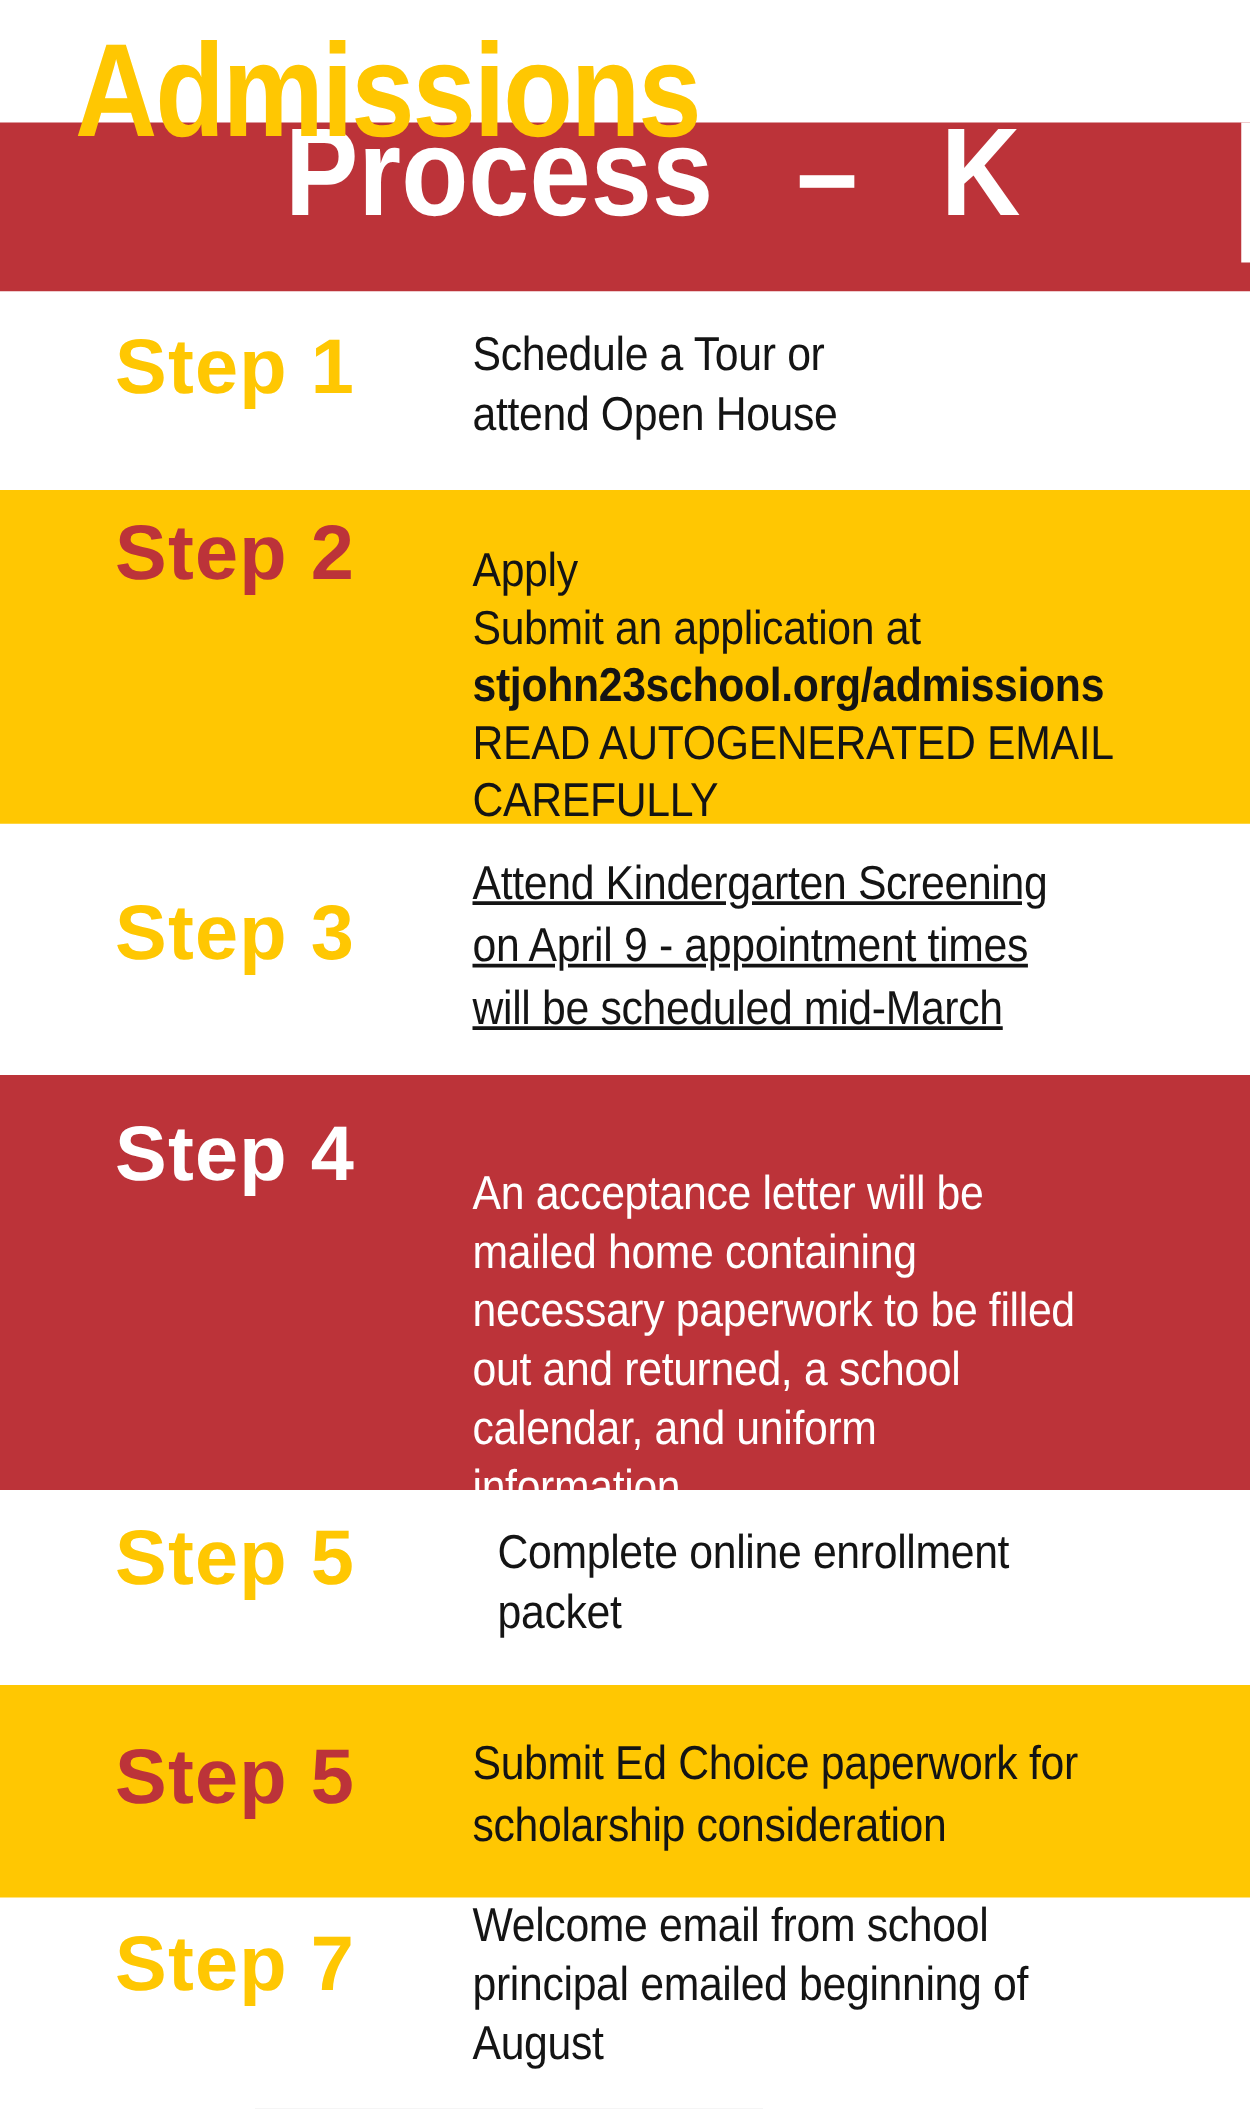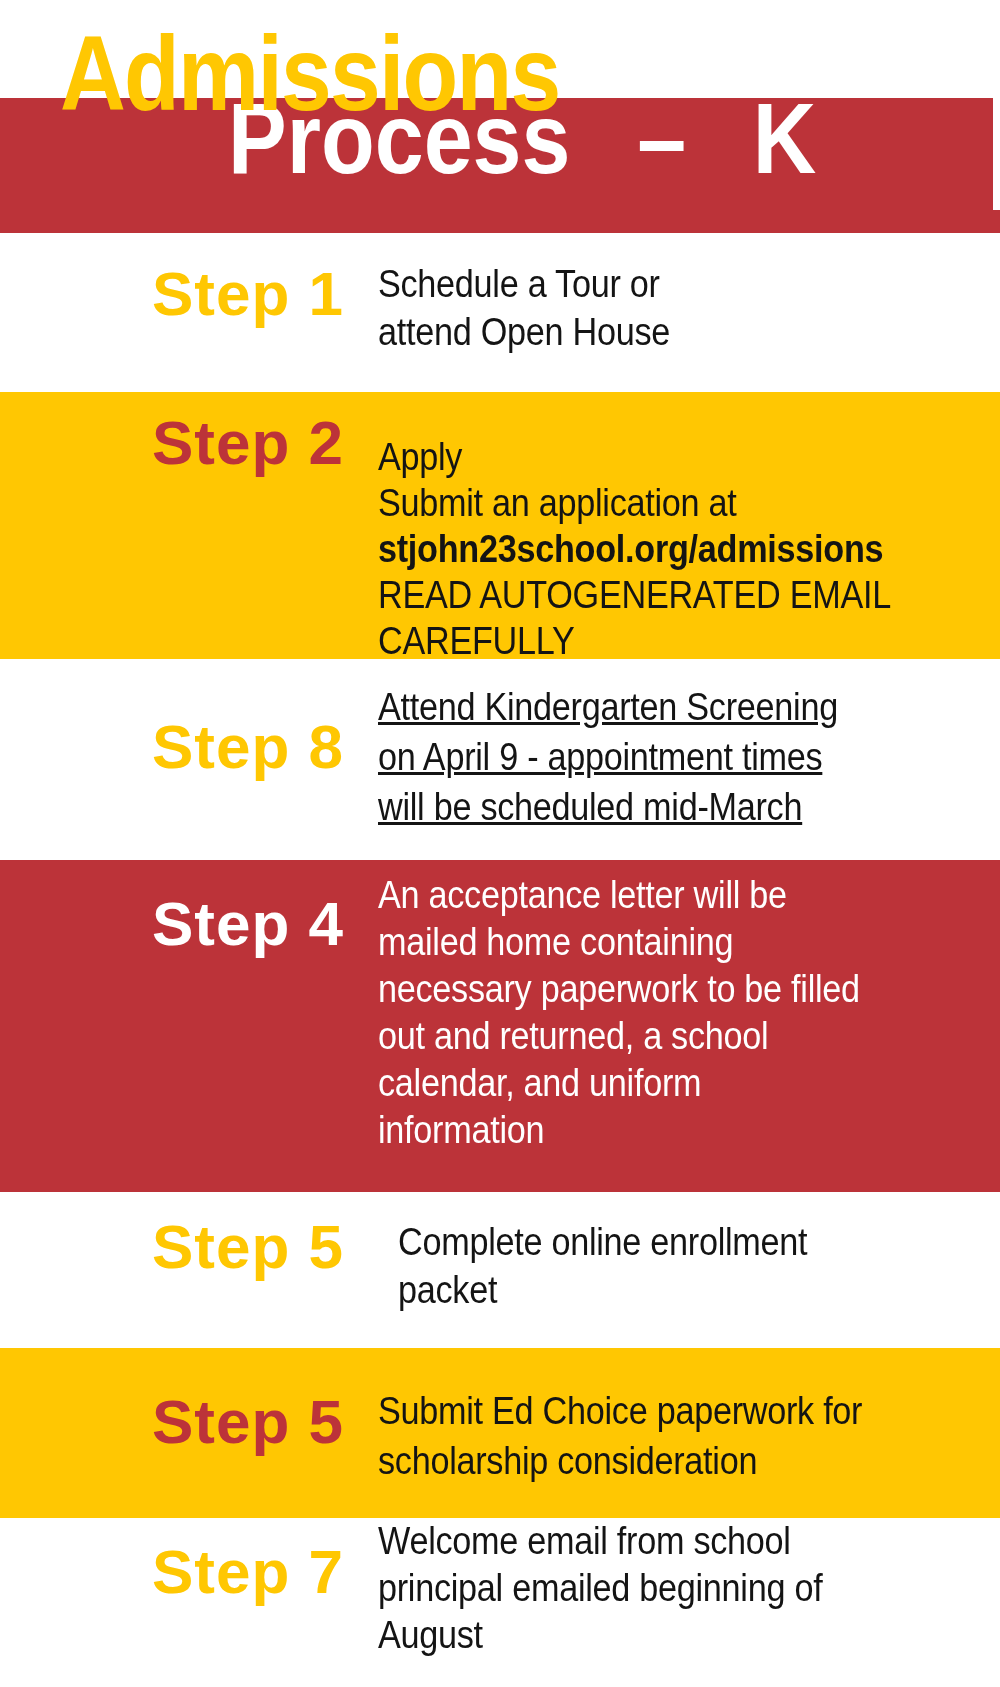--- a/index.html
+++ b/index.html
@@ -35,42 +35,42 @@
   .title-bottom{
     position:absolute;left:228px;top:88px;margin:0;
     font-size:100px;line-height:1;font-weight:bold;letter-spacing:0px;
     word-spacing:48px;
     color:#ffffff;
     transform:scaleX(0.88);transform-origin:0 0;
     white-space:nowrap;z-index:2;
   }
 
   .step-label{
-    position:absolute;left:64px;width:280px;
-    margin:0;text-align:right;
+    position:absolute;left:48px;width:280px;
+    margin:0;text-align:center;
     font-size:62px;line-height:1;font-weight:bold;letter-spacing:1px;
     white-space:nowrap;
   }
   .lbl-yellow{color:var(--yellow);}
   .lbl-red{color:var(--red);}
   .lbl-white{color:#ffffff;}
 
   .step-text{position:absolute;left:378px;width:560px;color:var(--ink);}
   .step-text .line{
     font-size:38px;white-space:nowrap;
     transform:scaleX(0.9);transform-origin:0 50%;
     letter-spacing:-0.3px;
   }
   .step-text .line.bold{font-weight:bold;}
   .text-white{color:#ffffff;}
 
   .sl-1{top:263px;}  .st-1{top:260px;} .st-1 .line{line-height:48px;}
   .sl-2{top:412px;}  .st-2{top:434px;} .st-2 .line{line-height:46px;}
   .sl-3{top:716px;}  .st-3{top:682px;text-decoration:underline;} .st-3 .line{line-height:50px;}
-  .sl-4{top:893px;}  .st-4{top:872px;} .st-4 .line{line-height:47px;}
+  .sl-4{top:893px;}  .st-4{top:932px;} .st-4 .line{line-height:47px;}
   .sl-5{top:1216px;} .st-5{top:1218px;margin-left:20px;} .st-5 .line{line-height:48px;}
   .sl-6{top:1391px;} .st-6{top:1386px;} .st-6 .line{line-height:50px;}
   .sl-7{top:1541px;} .st-7{top:1518px;} .st-7 .line{line-height:47px;}
 </style>
 </head>
 <body>
 
 <div class="canvas">
 
   <div class="band band-header"></div>
@@ -90,21 +90,21 @@
 
   <div class="step-label lbl-red sl-2">Step 2</div>
   <div class="step-text st-2">
     <div class="line">Apply</div>
     <div class="line">Submit an application at</div>
     <div class="line bold">stjohn23school.org/admissions</div>
     <div class="line">READ AUTOGENERATED EMAIL</div>
     <div class="line">CAREFULLY</div>
   </div>
 
-  <div class="step-label lbl-yellow sl-3">Step 8</div>
+  <div class="step-label lbl-yellow sl-3">Step 3</div>
   <div class="step-text st-3">
     <div class="line">Attend Kindergarten Screening</div>
     <div class="line">on April 9 - appointment times</div>
     <div class="line">will be scheduled mid-March</div>
   </div>
 
   <div class="step-label lbl-white sl-4">Step 4</div>
   <div class="step-text text-white st-4">
     <div class="line">An acceptance letter will be</div>
     <div class="line">mailed home containing</div>

